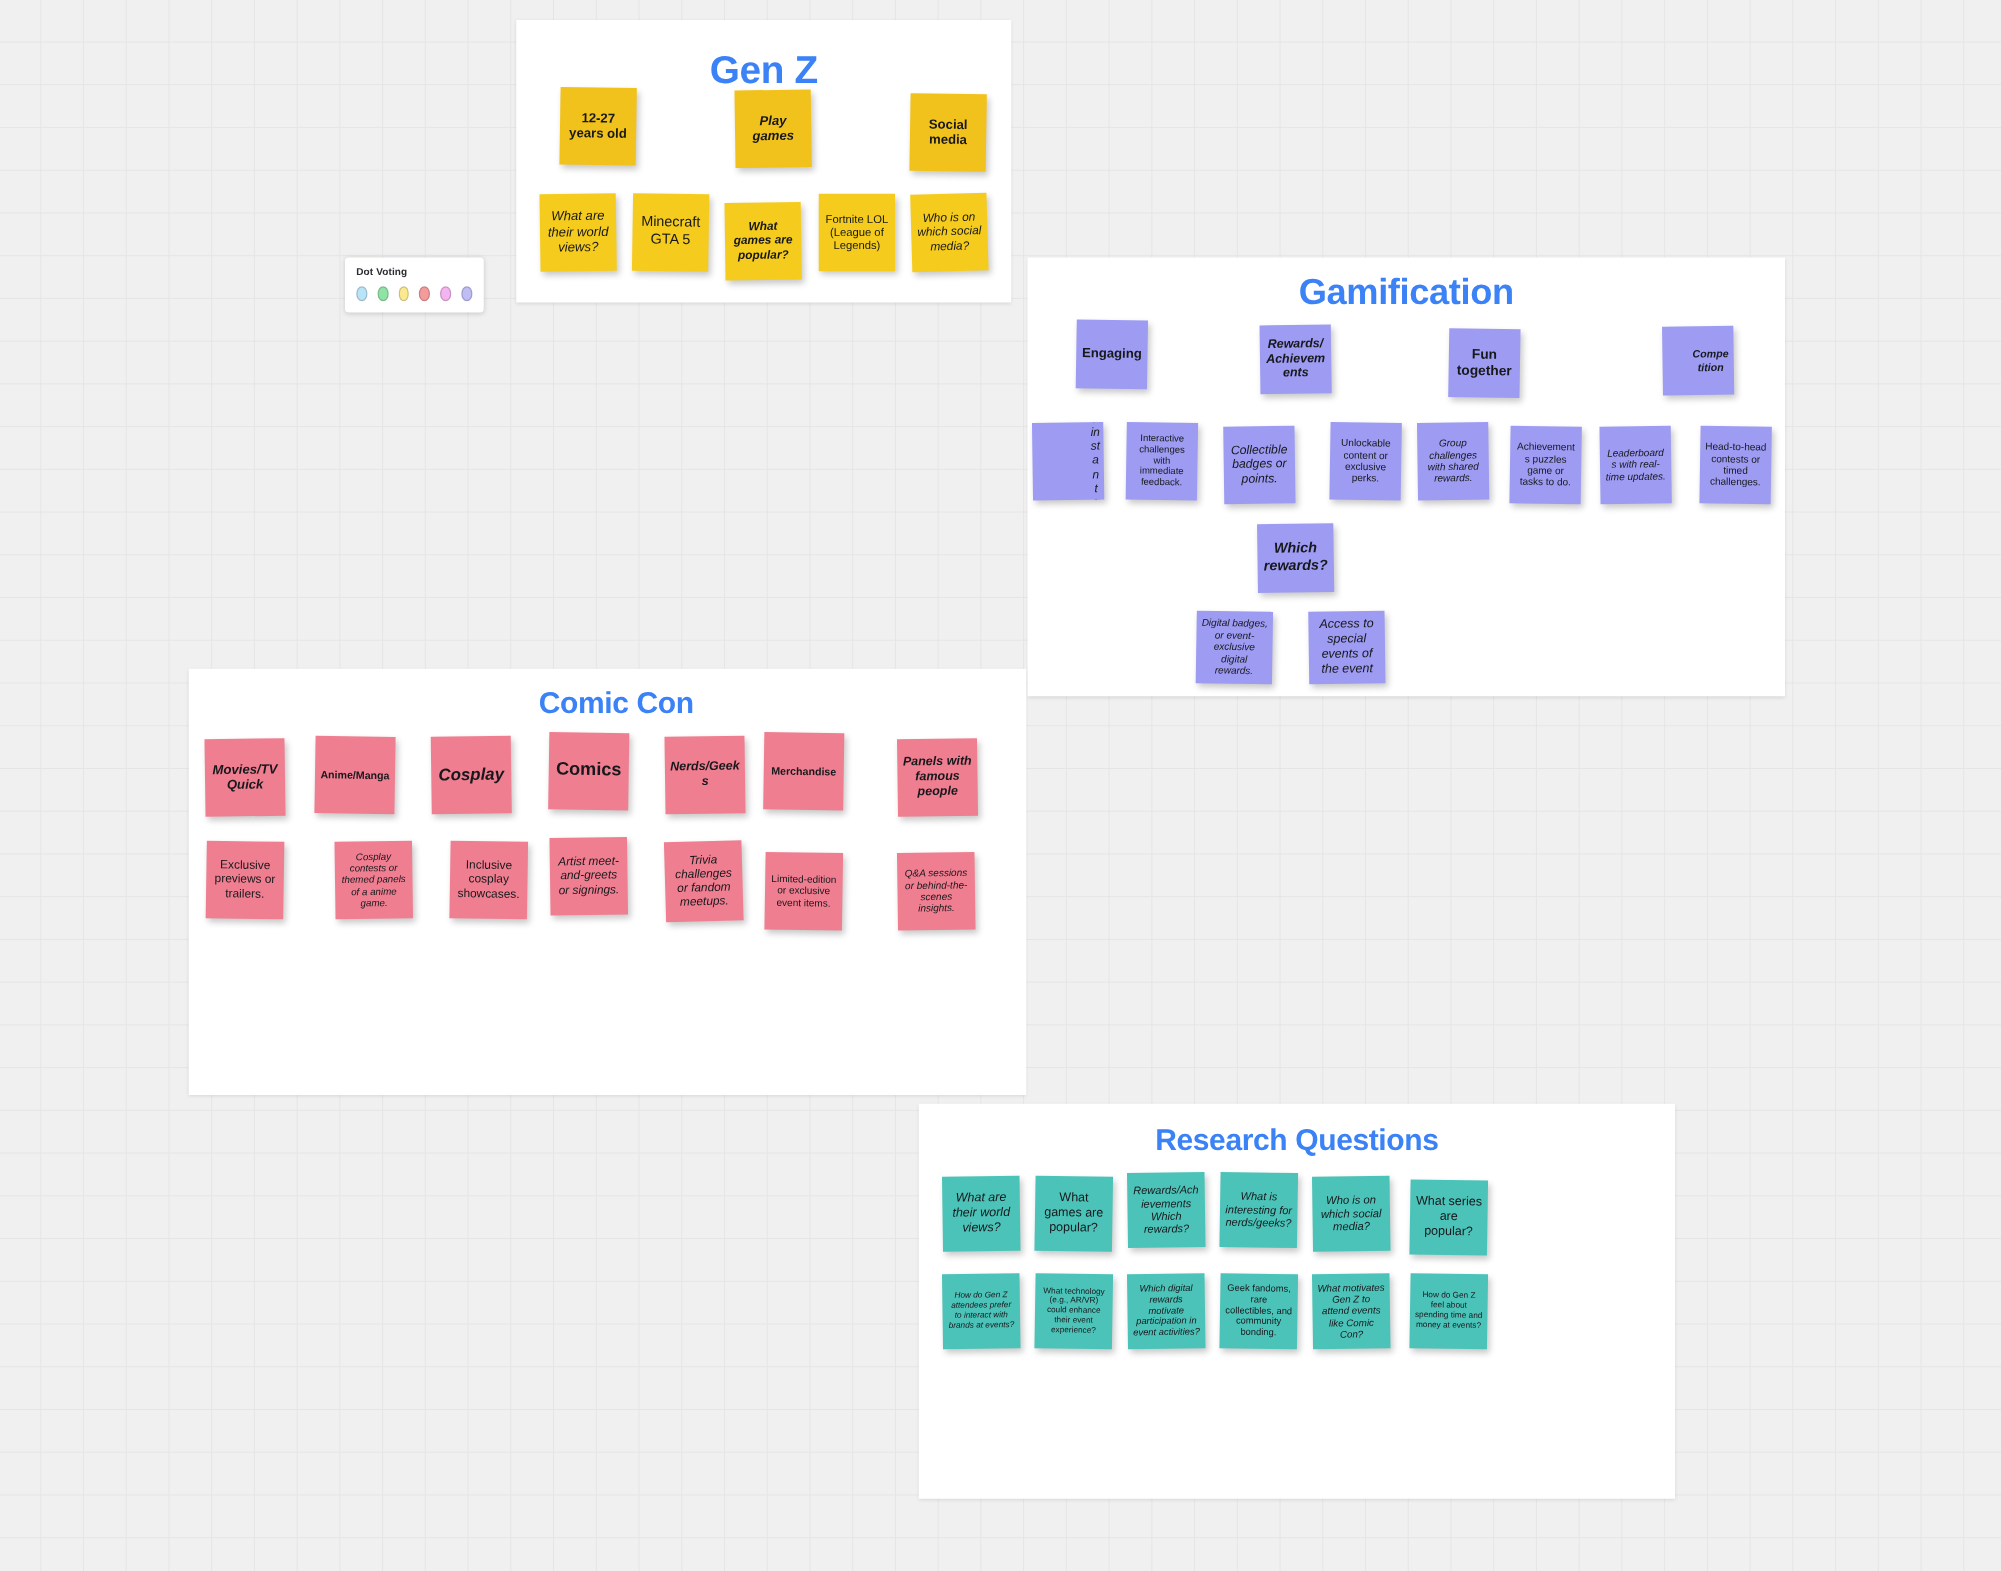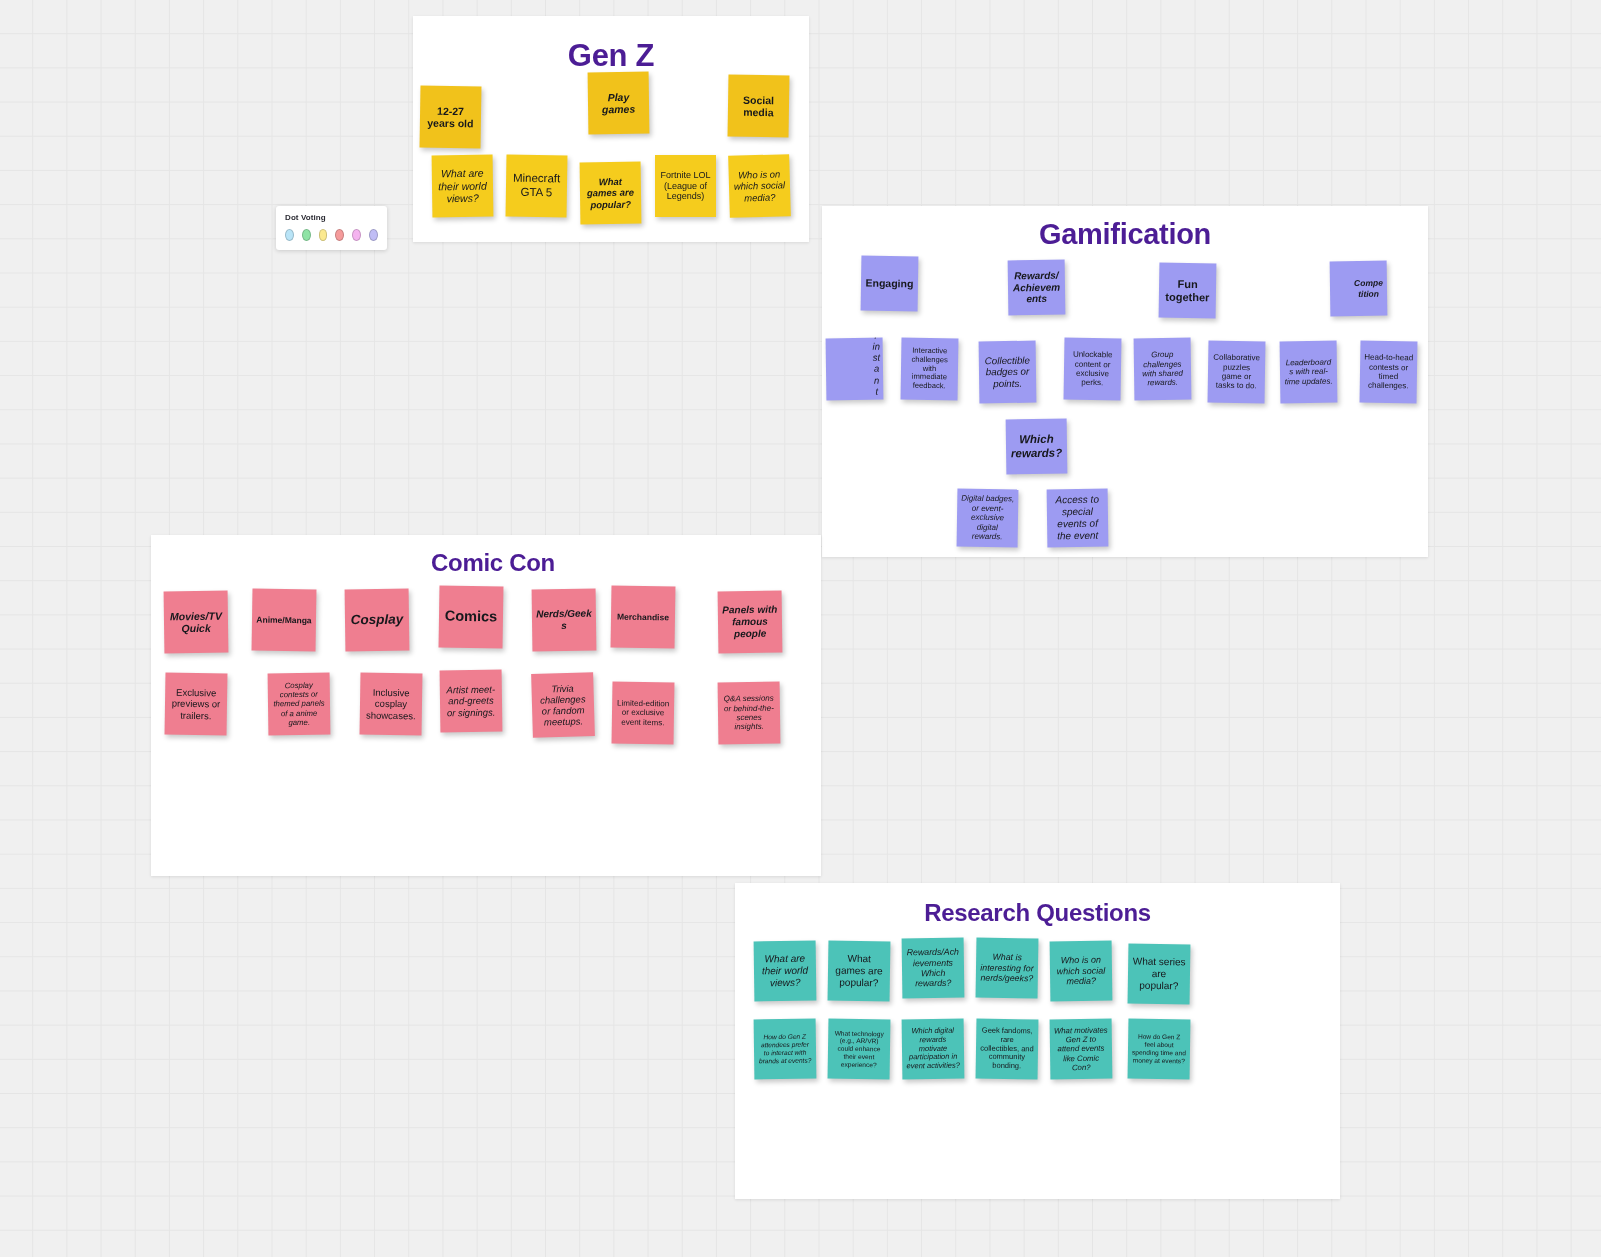--- a/index.html
+++ b/index.html
@@ -24,21 +24,21 @@
   .frame {
     position: absolute;
     background: #ffffff;
     box-shadow: 0 1px 3px rgba(0,0,0,0.10);
   }
   .frame-title {
     position: absolute;
     left: 0; right: 0;
     text-align: center;
     font-weight: bold;
-    color: #4c1d95;
+    color: #3b82f6;
     letter-spacing: -0.3px;
     white-space: nowrap;
   }
   
   .note {
     position: absolute;
     display: flex;
     align-items: center;
     justify-content: center;
     text-align: center;
@@ -92,21 +92,21 @@
   }
 </style>
 </head>
 <body>
 
 <div id="canvas">
 
   <div class="frame" style="left:413px; top:16px; width:396px; height:226px;">
     <div class="frame-title" style="top:22px; font-size:31px;">Gen Z</div>
   </div>
-  <div class="note yellow bold r2" style="left:420px; top:70px; width:61px; height:62px; font-size:10.5px;margin-top:16px;">12-27 years old</div>
+  <div class="note yellow bold r2" style="left:448px; top:70px; width:61px; height:62px; font-size:10.5px;">12-27 years old</div>
   <div class="note yellow bold r1" style="left:588px; top:72px; width:61px; height:62px; font-size:10.5px;">Play games</div>
   <div class="note yellow bold r2" style="left:728px; top:75px; width:61px; height:62px; font-size:10.5px;">Social media</div>
   <div class="note yellow2 italic r1" style="left:432px; top:155px; width:61px; height:62px; font-size:10.5px;">What are their world views?</div>
   <div class="note yellow2 r2" style="left:506px; top:155px; width:61px; height:62px; font-size:11.5px;">Minecraft GTA 5</div>
   <div class="note yellow2 bold r1" style="left:580px; top:162px; width:61px; height:62px; font-size:9.5px;">What games are popular?</div>
   <div class="note yellow2 r0" style="left:655px; top:155px; width:61px; height:62px; font-size:9px;">Fortnite LOL (League of Legends)</div>
   <div class="note yellow2 italic r3" style="left:729px; top:155px; width:61px; height:62px; font-size:9.5px;">Who is on which social media?</div>
 
   <div id="dot-voting" style="left:276px; top:206px; width:111px; height:44px;">
     <div class="dv-title">Dot Voting</div>
@@ -126,21 +126,21 @@
   <div class="note purple bold r2" style="left:861px; top:256px; width:57px; height:55px; font-size:10.5px;">Engaging</div>
   <div class="note purple bold r1" style="left:1008px; top:260px; width:57px; height:55px; font-size:10px;">Rewards/Achievements</div>
   <div class="note purple bold r2" style="left:1159px; top:263px; width:57px; height:55px; font-size:11px;">Fun together</div>
   <div class="note purple bold r1" style="left:1330px; top:261px; width:57px; height:55px; font-size:8.5px;padding-left:24px;">Competition</div>
 
   <div class="note purple r1" style="left:826px; top:338px; width:57px; height:62px; font-size:9.5px;padding-left:48px;">Quick wins for instant gratification.</div>
   <div class="note purple r2" style="left:901px; top:338px; width:57px; height:62px; font-size:7.6px;">Interactive challenges with immediate feedback.</div>
   <div class="note purple r1" style="left:979px; top:341px; width:57px; height:62px; font-size:9.8px;">Collectible badges or points.</div>
   <div class="note purple r2" style="left:1064px; top:338px; width:57px; height:62px; font-size:8px;">Unlockable content or exclusive perks.</div>
   <div class="note purple r1" style="left:1134px; top:338px; width:57px; height:62px; font-size:8px;">Group challenges with shared rewards.</div>
-  <div class="note purple r2" style="left:1208px; top:341px; width:57px; height:62px; font-size:8px;">Collaborative puzzles game or tasks to do.</div>
+  <div class="note purple r2" style="left:1208px; top:341px; width:57px; height:62px; font-size:8px;">Achievements puzzles game or tasks to do.</div>
   <div class="note purple r1" style="left:1280px; top:341px; width:57px; height:62px; font-size:8px;">Leaderboards with real-time updates.</div>
   <div class="note purple r2" style="left:1360px; top:341px; width:57px; height:62px; font-size:8px;">Head-to-head contests or timed challenges.</div>
 
   <div class="note purple bolditalic r1" style="left:1006px; top:419px; width:61px; height:55px; font-size:11.5px;">Which rewards?</div>
   <div class="note purple italic r2" style="left:957px; top:489px; width:61px; height:58px; font-size:8px;">Digital badges, or event-exclusive digital rewards.</div>
   <div class="note purple italic r1" style="left:1047px; top:489px; width:61px; height:58px; font-size:10px;">Access to special events of the event</div>
 
   <div class="frame" style="left:151px; top:535px; width:670px; height:341px;">
     <div class="frame-title" style="top:14px; font-size:24px;padding-left:14px;">Comic Con</div>
   </div>

